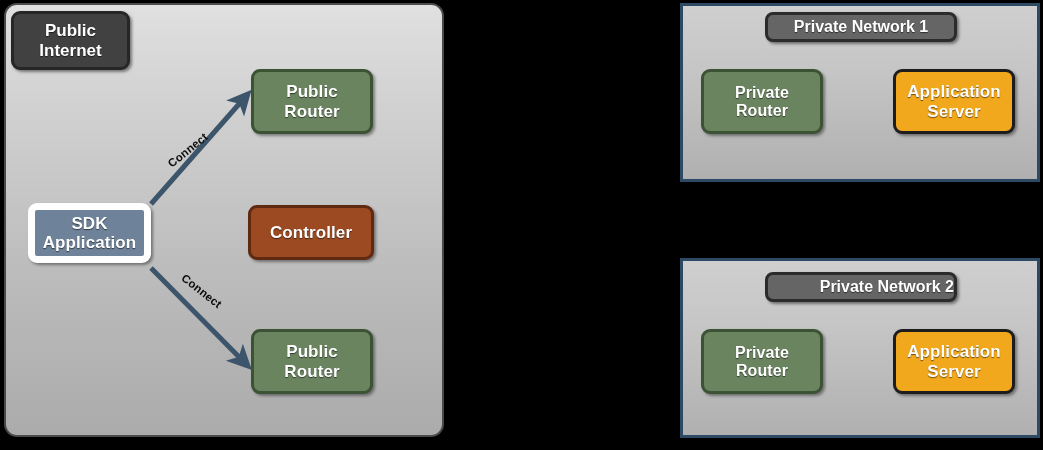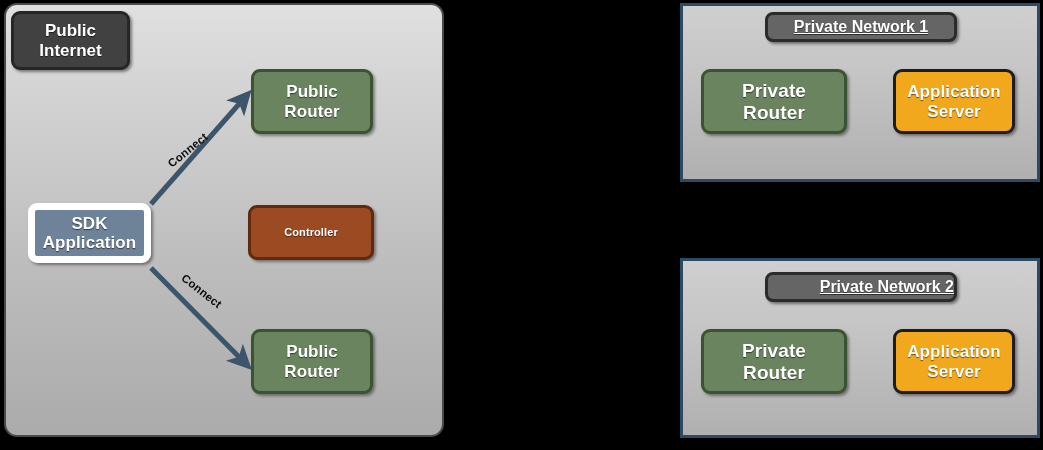--- a/index.html
+++ b/index.html
@@ -112,21 +112,21 @@
     font-size: 17px;
     background: #6b8460;
     border: 3px solid #3c5234;
     box-shadow: 2px 2px 3px rgba(0,0,0,0.4);
   }
   #controller-node {
     left: 248px;
     top: 205px;
     width: 126px;
     height: 55px;
-    font-size: 11px;
+    font-size: 17px;
     background: #9b4a22;
     border: 3px solid #5f2a10;
     box-shadow: 2px 2px 3px rgba(0,0,0,0.4);
   }
 
   
   #arrows-layer {
     position: absolute;
     left: 4px;
     top: 3px;
@@ -187,40 +187,39 @@
     justify-content: center;
     color: #ffffff;
     font-weight: bold;
     font-size: 16px;
     background: #656565;
     border: 3px solid #2b2b2b;
     border-radius: 8px;
     text-shadow: 0 1px 1px rgba(0,0,0,0.55);
     box-shadow: 2px 2px 3px rgba(0,0,0,0.45);
     z-index: 6;
-    text-decoration: underline;
   }
   #private-network-1-title {
     left: 765px;
     top: 12px;
     width: 192px;
     height: 30px;
   }
   #private-network-2-title {
     left: 765px;
     top: 272px;
     width: 192px;
     height: 30px;
     justify-content: flex-end;
   }
 
   .private-router-node {
-    width: 146px;
+    width: 122px;
     height: 65px;
-    font-size: 19px;
+    font-size: 16px;
     background: #6b8460;
     border: 3px solid #3c5234;
     box-shadow: 2px 2px 3px rgba(0,0,0,0.4);
   }
   .app-server-node {
     width: 122px;
     height: 65px;
     font-size: 17px;
     background: #f2a81c;
     border: 3px solid #1d1d1d;

